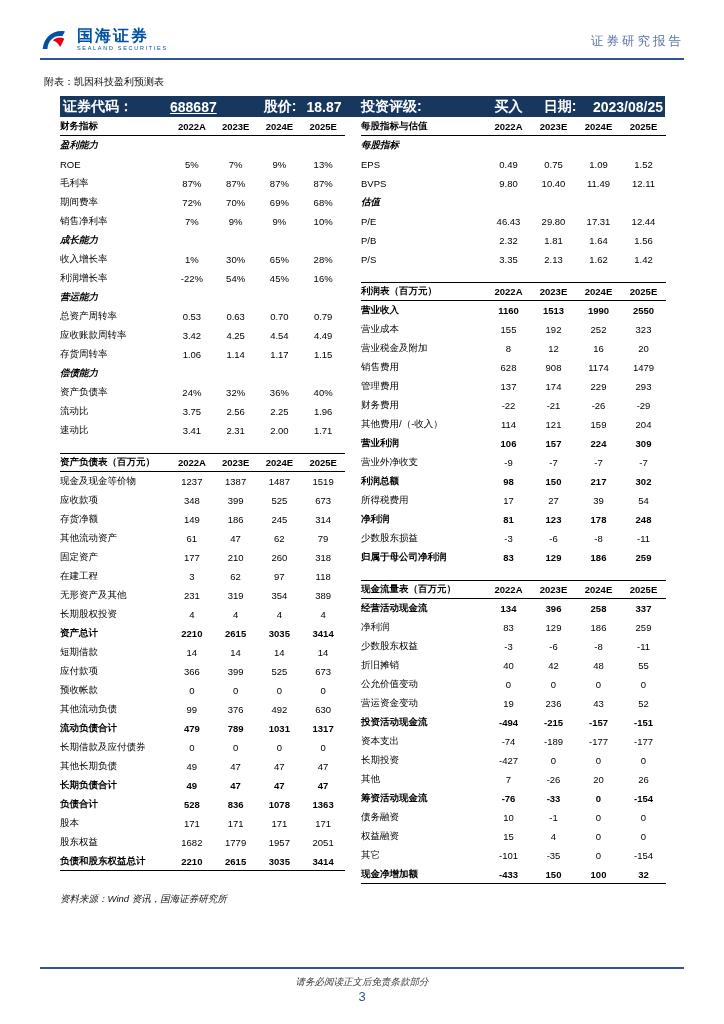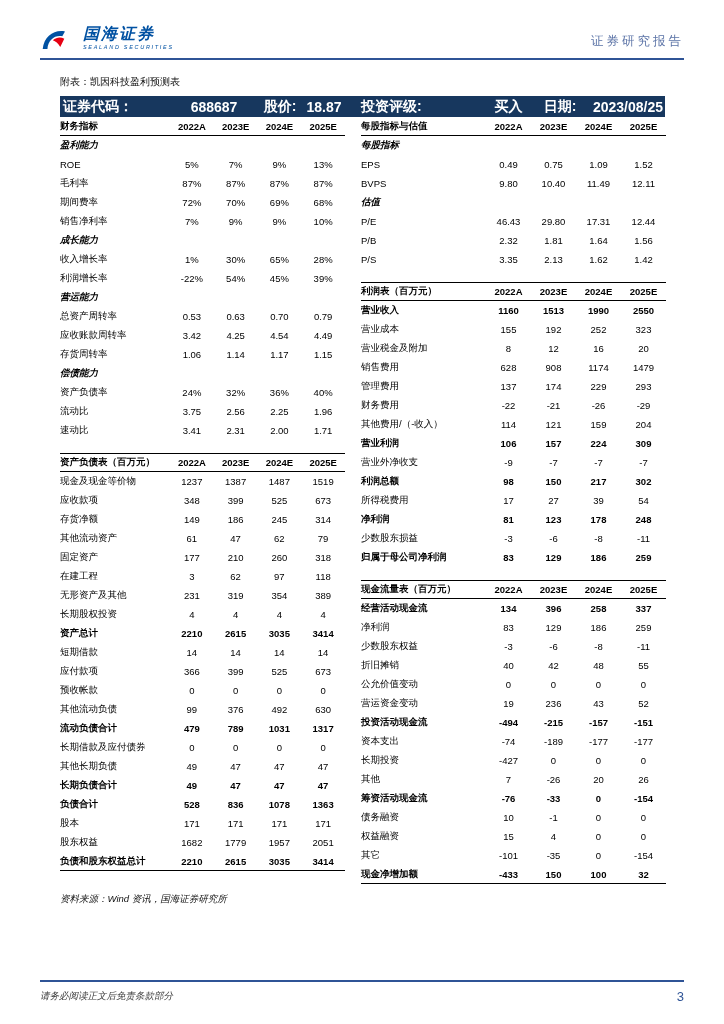--- a/index.html
+++ b/index.html
@@ -3,36 +3,36 @@
 <meta charset="utf-8">
 <style>
   html,body{margin:0;padding:0;background:#ffffff;}
   .page{width:724px;height:1024px;box-sizing:border-box;position:relative;background:#fff;
         font-family:"Liberation Sans",sans-serif;color:#000;overflow:hidden;}
   .inner{padding:26px 40px 0 40px;}
 
   
   .top-header{display:flex;justify-content:space-between;align-items:flex-end;
               border-bottom:2px solid var(--blue,#2f5496);padding-bottom:5px;}
-  .brand{display:flex;align-items:flex-start;gap:16px;font-style:italic;}
+  .brand{display:flex;align-items:center;gap:10px;}
   .brand-icon svg{display:block;}
   .brand-name{font-size:16px;font-weight:bold;color:var(--logo-blue,#0051a2);letter-spacing:2px;line-height:1.05;}
   .brand-sub{font-size:5.5px;color:var(--logo-blue,#0051a2);letter-spacing:1.7px;margin-top:1px;}
   .report-type{font-size:12.5px;color:#5c74a7;letter-spacing:3px;padding-bottom:3px;}
 
   
-  .caption{margin:15px 0 0 20px;font-size:10px;color:#111;}
+  .caption{margin:15px 0 0 4px;font-size:10px;color:#111;}
 
   
   .fin{margin:7px 0 0 20px;width:605px;}
   .info-bar{display:flex;align-items:center;height:21px;background:var(--navy,#17375e);
             color:#fff;font-weight:bold;font-size:14px;}
   .ib{box-sizing:border-box;white-space:nowrap;}
   .ib.c1{width:110px;padding-left:3px;}
-  .ib.c2{width:88px;text-align:center;}
+  .ib.c2{width:88px;text-decoration:underline;}
   .ib.c3{width:44px;text-align:center;}
   .ib.c4{width:44px;text-align:center;}
   .ib.sp{width:15px;}
   .ib.c5{width:125px;}
   .ib.c6{width:45px;text-align:center;}
   .ib.c7{width:58px;text-align:center;}
   .ib.c8{flex:1;text-align:right;padding-right:2px;}
 
   .halves{display:flex;justify-content:space-between;}
   .half-left{width:285px;}
@@ -49,21 +49,21 @@
   .trow.total{font-weight:bold;}
   .trow.last{border-bottom:1.2px solid #000;}
   .trow.section{font-weight:bold;font-style:italic;}
   .trow.gap{height:13px;}
 
   .source{margin-top:9px;font-size:9.5px;font-style:italic;color:#111;}
 
   
   .footer{position:absolute;left:40px;right:40px;bottom:20px;}
   .footer-line{border-top:2px solid var(--blue,#2f5496);}
-  .footer-row{display:flex;justify-content:space-between;align-items:center;padding-top:7px;}
+  .footer-row{display:flex;justify-content:space-between;align-items:center;padding-top:7px;flex-direction:column;}
   .disclaimer{font-size:9.5px;color:#3a3a3a;font-style:italic;}
   .page-num{font-size:13px;color:var(--blue,#2f5496);}
 </style>
 </head>
 <body>
 
 <div class="page">
   <div class="inner">
 
     <header class="top-header">
@@ -153,21 +153,21 @@
               <span class="cell val">1%</span>
               <span class="cell val">30%</span>
               <span class="cell val">65%</span>
               <span class="cell val">28%</span>
             </div>
             <div class="trow row">
               <span class="cell lab">利润增长率</span>
               <span class="cell val">-22%</span>
               <span class="cell val">54%</span>
               <span class="cell val">45%</span>
-              <span class="cell val">39%</span>
+              <span class="cell val">16%</span>
             </div>
             <div class="trow section">
               <span class="cell lab">营运能力</span>
               <span class="cell val"></span>
               <span class="cell val"></span>
               <span class="cell val"></span>
               <span class="cell val"></span>
             </div>
             <div class="trow row">
               <span class="cell lab">总资产周转率</span>

